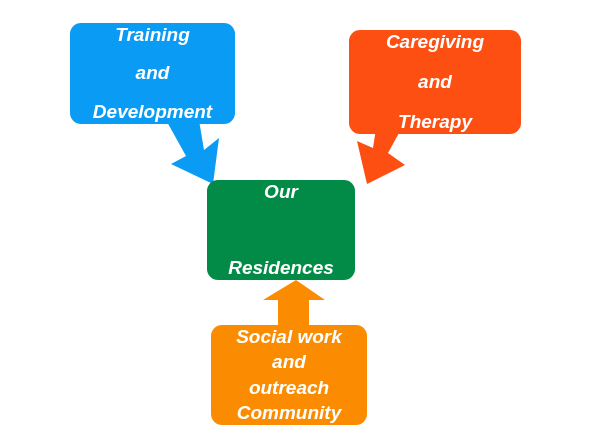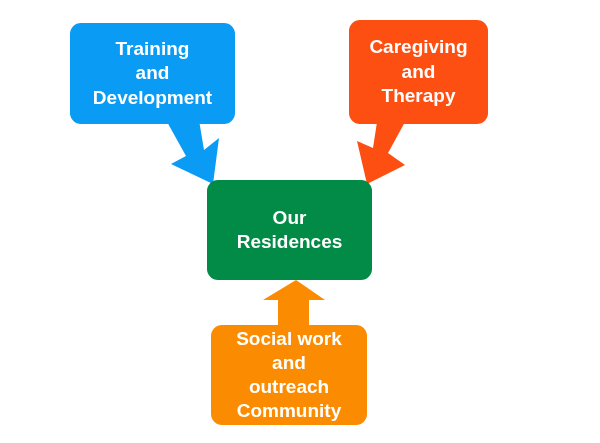--- a/index.html
+++ b/index.html
@@ -1,25 +1,25 @@
 <!DOCTYPE html>
 <html><head>
   <meta charset="utf-8">
   <style>
     html, body { margin: 0; padding: 0; background: #ffffff; }
     body { width: 600px; height: 443px; position: relative; overflow: hidden;
       font-family: "Liberation Sans", sans-serif; }
     svg.arrows { position: absolute; left: 0; top: 0; width: 600px; height: 443px; }
     .box { position: absolute; border-radius: 11px; color: #ffffff; font-weight: bold;
       font-size: 19px; line-height: 24.5px; text-align: center; display: flex;
-      flex-direction: column; justify-content: center; align-items: center; }
+      flex-direction: column; justify-content: space-between; align-items: center; font-style: italic; }
     .box span { display: block; white-space: nowrap; }
     #b-training { left: 70px; top: 23px; width: 165px; height: 101px; background: #0a9bf5; }
-    #b-caregiving { left: 349px; top: 20px; width: 139px; height: 104px; background: #fd4f12; }
-    #b-residences { left: 207px; top: 180px; width: 165px; height: 100px; background: #018b46; }
+    #b-caregiving { left: 349px; top: 30px; width: 172px; height: 104px; background: #fd4f12; }
+    #b-residences { left: 207px; top: 180px; width: 148px; height: 100px; background: #018b46; }
     #b-social { left: 211px; top: 325px; width: 156px; height: 100px; background: #fb8c02; line-height: 24px; }
   </style>
 </head>
 <body>
 
 <svg class="arrows" viewBox="0 0 600 443">
   <polygon fill="#0a9bf5" points="166,120 199,120 204,150 219,138 213,184 171,164 186,156"></polygon>
   <polygon fill="#fd4f12" points="377,122 405,122 388,153 405,165 367,184 357,141 373,148"></polygon>
   <polygon fill="#fb8c02" points="296,280 325,300 309,300 309,330 278,330 278,300 263,300"></polygon>
 </svg>

